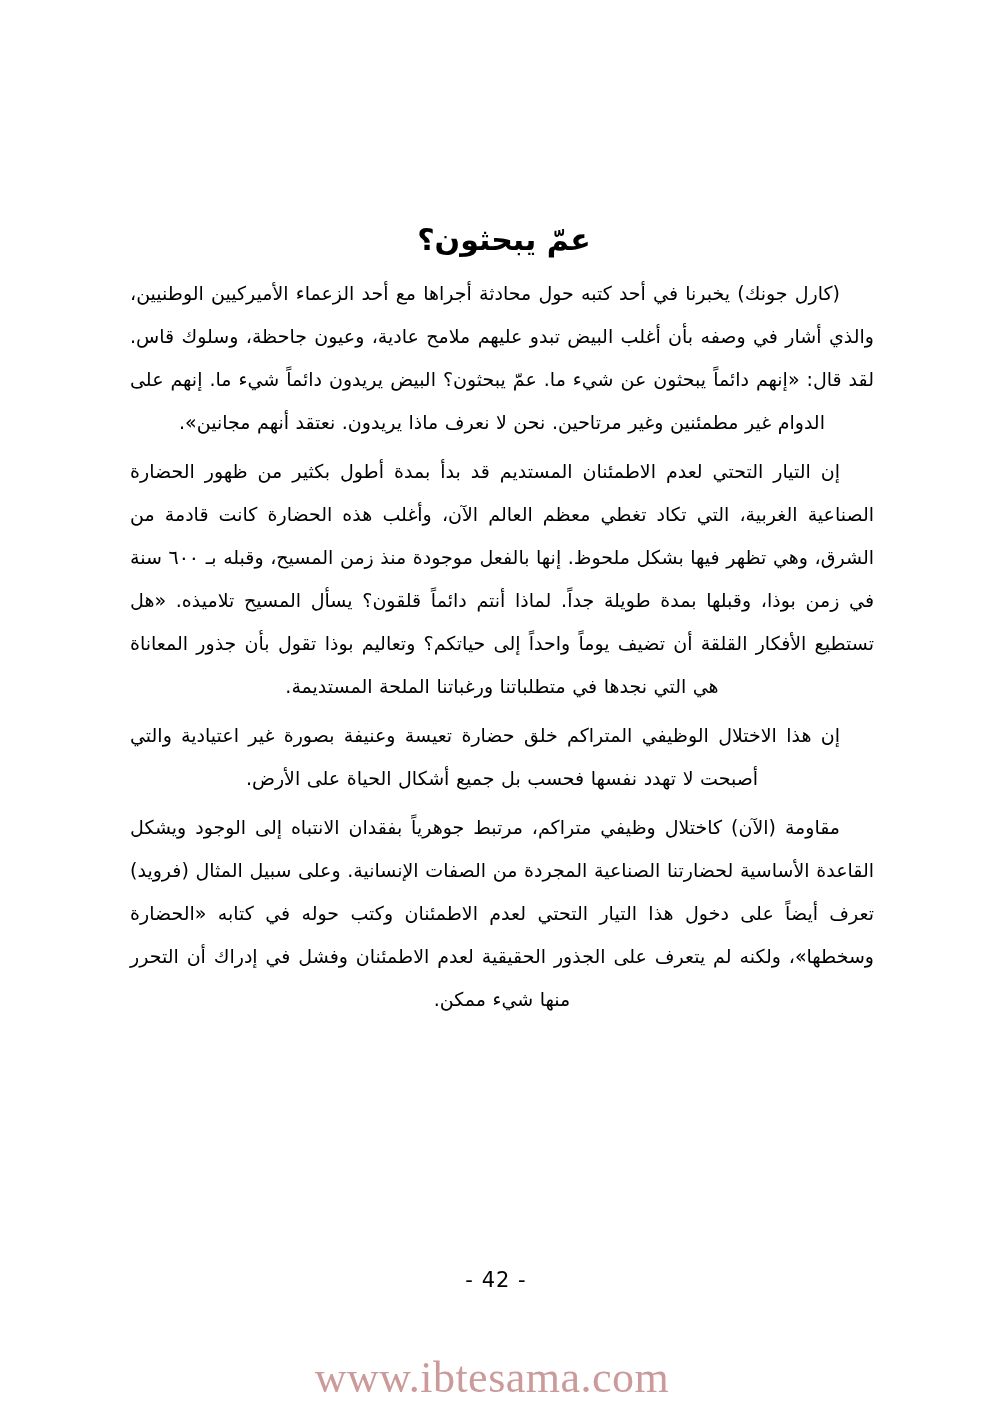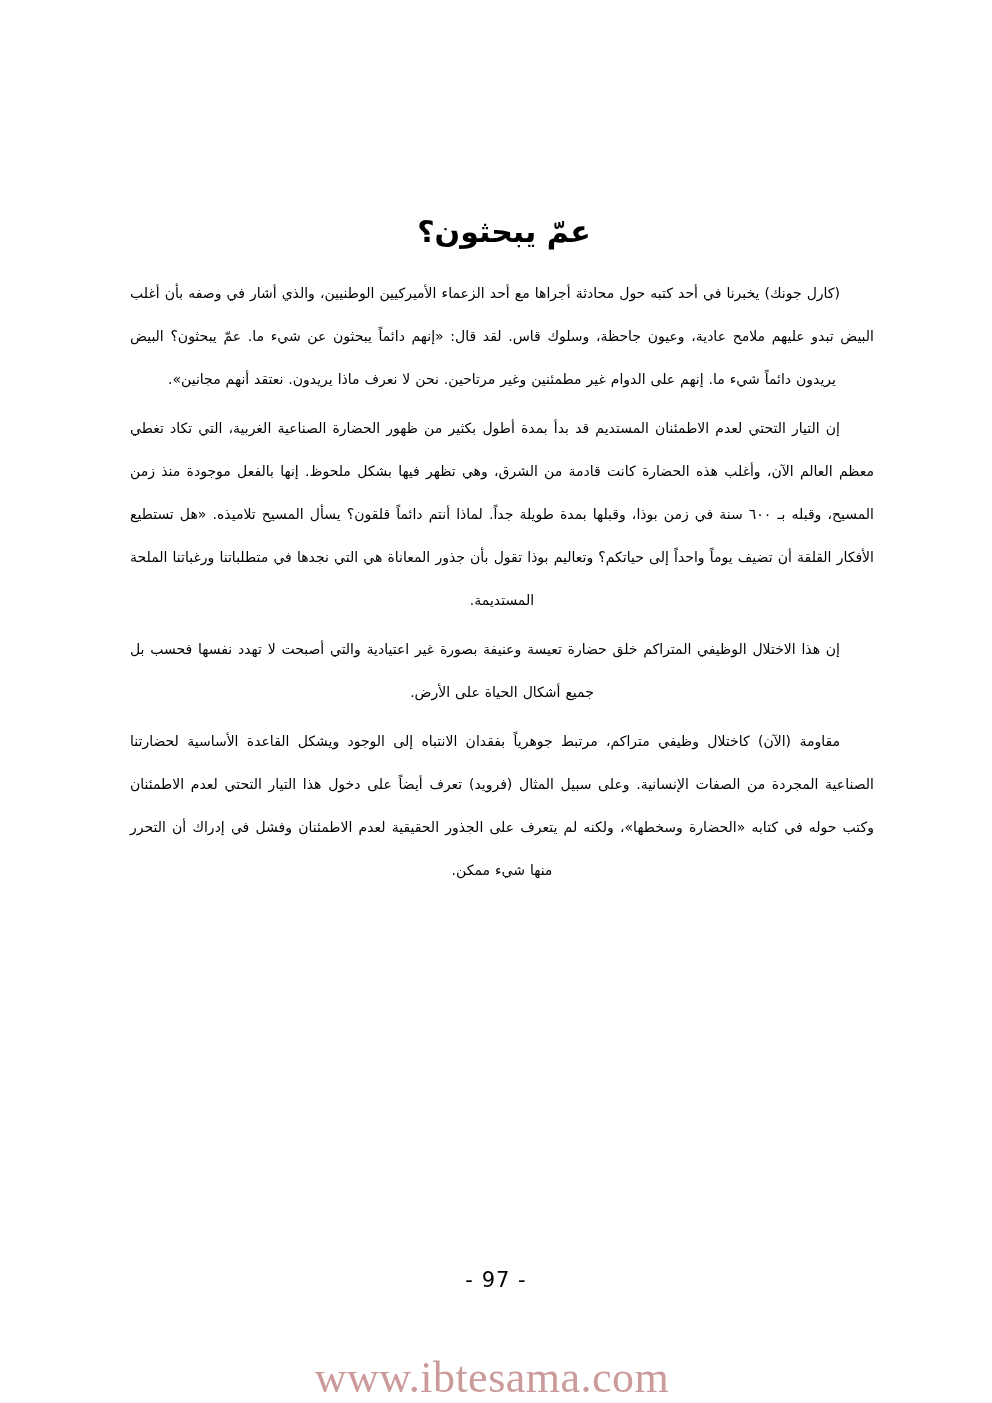--- a/index.html
+++ b/index.html
@@ -16,21 +16,21 @@
     background: #ffffff;
     margin: 0 auto;
     overflow: hidden;
     font-family: "DejaVu Sans", "Liberation Sans", sans-serif;
     box-sizing: border-box;
   }
 
   
   .page-title {
     position: absolute;
-    top: 194px;
+    top: 202px;
     left: 0;
     right: 0;
     text-align: center;
     font-family: "DejaVu Sans", "Liberation Sans", sans-serif;
     font-size: 30px;
     font-weight: 700;
     color: #000000;
     letter-spacing: 0px;
     direction: rtl;
     unicode-bidi: isolate;
@@ -43,21 +43,21 @@
     top: 272px;
     right: 118px;
     left: 118px;
     direction: rtl;
     text-align: justify;
     text-align-last: center;
     color: #000000;
   }
 
   .para {
-    font-size: 14px;
+    font-size: 19px;
     line-height: 43px;
     margin: 0 0 6px 12px;
     text-indent: 34px;
     text-align: justify;
     text-align-last: center;
     word-spacing: 0.5px;
     direction: rtl;
     unicode-bidi: isolate;
   }
 
@@ -107,17 +107,17 @@
     <p class="para">(كارل جونك) يخبرنا في أحد كتبه حول محادثة أجراها مع أحد الزعماء الأميركيين الوطنيين، والذي أشار في وصفه بأن أغلب البيض تبدو عليهم ملامح عادية، وعيون جاحظة، وسلوك قاس. لقد قال: «إنهم دائماً يبحثون عن شيء ما. عمّ يبحثون؟ البيض يريدون دائماً شيء ما. إنهم على الدوام غير مطمئنين وغير مرتاحين. نحن لا نعرف ماذا يريدون. نعتقد أنهم مجانين».</p>
 
     <p class="para">إن التيار التحتي لعدم الاطمئنان المستديم قد بدأ بمدة أطول بكثير من ظهور الحضارة الصناعية الغربية، التي تكاد تغطي معظم العالم الآن، وأغلب هذه الحضارة كانت قادمة من الشرق، وهي تظهر فيها بشكل ملحوظ. إنها بالفعل موجودة منذ زمن المسيح، وقبله بـ ٦٠٠ سنة في زمن بوذا، وقبلها بمدة طويلة جداً. لماذا أنتم دائماً قلقون؟ يسأل المسيح تلاميذه. «هل تستطيع الأفكار القلقة أن تضيف يوماً واحداً إلى حياتكم؟ وتعاليم بوذا تقول بأن جذور المعاناة هي التي نجدها في متطلباتنا ورغباتنا الملحة المستديمة.</p>
 
     <p class="para">إن هذا الاختلال الوظيفي المتراكم خلق حضارة تعيسة وعنيفة بصورة غير اعتيادية والتي أصبحت لا تهدد نفسها فحسب بل جميع أشكال الحياة على الأرض.</p>
 
     <p class="para tight">مقاومة (الآن) كاختلال وظيفي متراكم، مرتبط جوهرياً بفقدان الانتباه إلى الوجود ويشكل القاعدة الأساسية لحضارتنا الصناعية المجردة من الصفات الإنسانية. وعلى سبيل المثال (فرويد) تعرف أيضاً على دخول هذا التيار التحتي لعدم الاطمئنان وكتب حوله في كتابه «الحضارة وسخطها»، ولكنه لم يتعرف على الجذور الحقيقية لعدم الاطمئنان وفشل في إدراك أن التحرر منها شيء ممكن.</p>
 
   </div>
 
-  <div class="folio">- 97 -</div>
+  <div class="folio">- 42 -</div>
 
   <div class="watermark">www.ibtesama.com</div>
 
 </div>
 
 </body></html>

